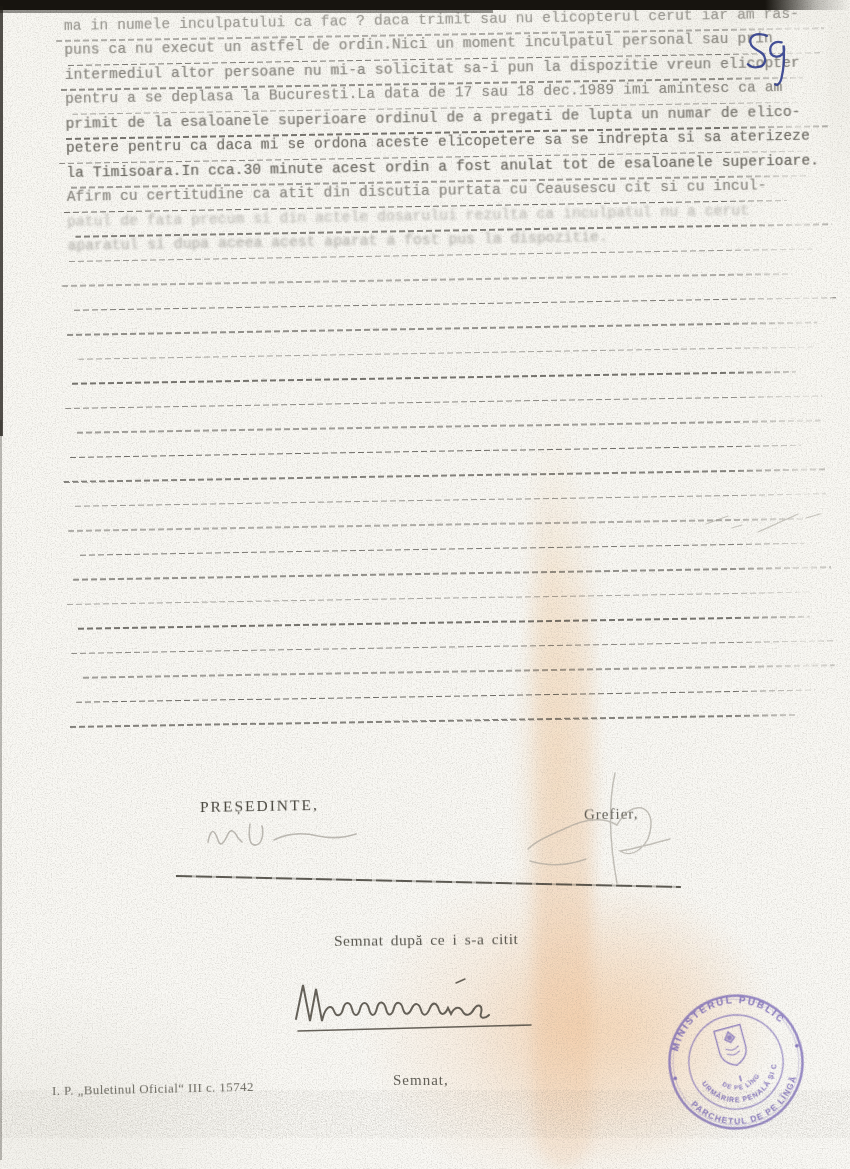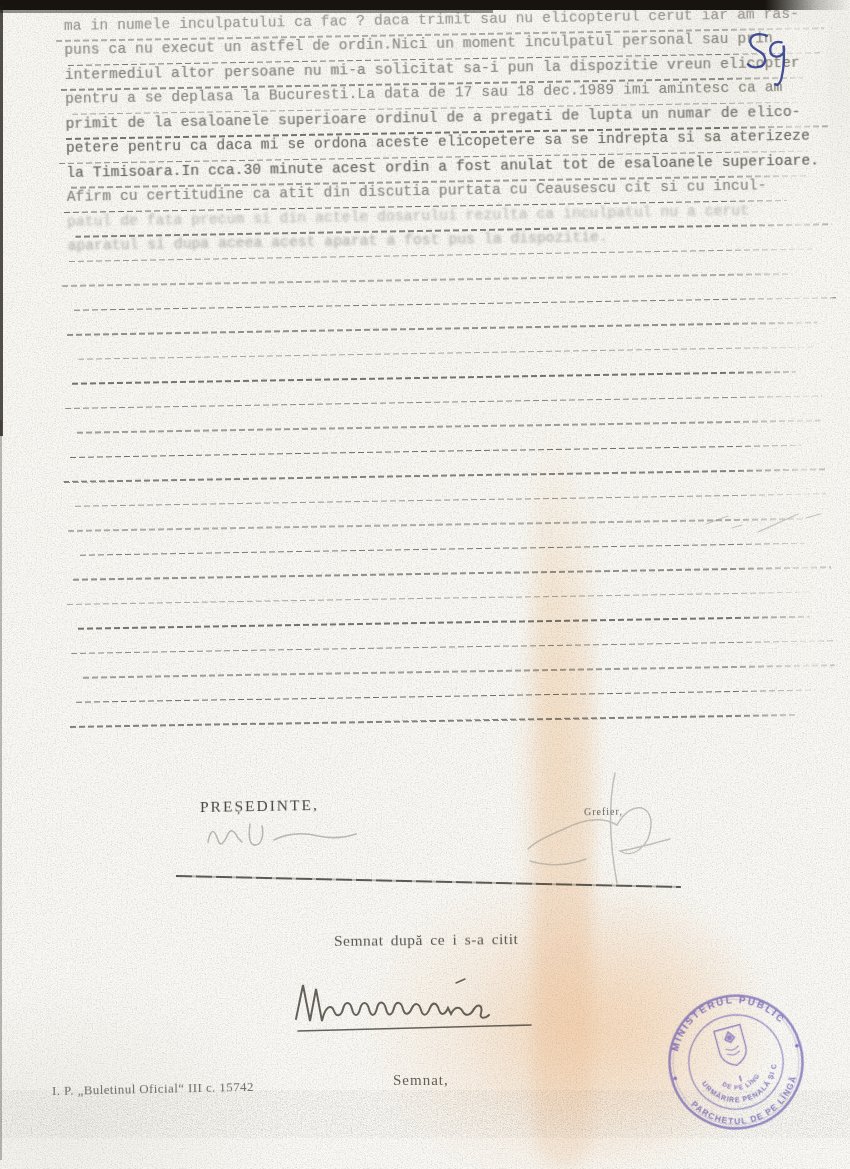--- a/index.html
+++ b/index.html
@@ -44,21 +44,21 @@
   .tline{height:24.45px;white-space:pre;text-shadow:0 0 1px rgba(69,66,58,.55);}
   .tline:nth-child(1){opacity:.5;}  .tline:nth-child(2){opacity:.58;}
   .tline:nth-child(3){opacity:.62;} .tline:nth-child(4){opacity:.58;}
   .tline:nth-child(5){opacity:.7;}  .tline:nth-child(6){opacity:.74;}
   .tline:nth-child(7){opacity:.78;} .tline:nth-child(8){opacity:.6;}
   .tline:nth-child(9){opacity:.3;filter:blur(1px);}
   .tline:nth-child(10){opacity:.36;filter:blur(.8px);}
 
   .label{position:absolute;color:#46443c;filter:blur(.35px);}
   .president{left:200px;top:797px;font-size:15.5px;letter-spacing:2px;transform:rotate(-1deg);}
-  .clerk{left:584px;top:806px;font-size:10px;letter-spacing:1px;transform:rotate(-1deg);opacity:.85;}
+  .clerk{left:584px;top:806px;font-size:15px;letter-spacing:1px;transform:rotate(-1deg);opacity:.85;}
   .attest{left:334px;top:931px;font-size:15.5px;letter-spacing:.5px;word-spacing:3px;transform:rotate(-0.6deg);opacity:.9;}
   .witness{left:393px;top:1072px;font-size:15px;letter-spacing:1px;opacity:.85;}
   .imprint{left:52px;top:1081px;font-size:13px;color:#5d5b52;letter-spacing:.4px;transform:rotate(-1.2deg);opacity:.9;}
 
   .divider{position:absolute;left:176px;top:875px;width:505px;height:1.8px;
     background:repeating-linear-gradient(90deg,#3e3b33 0 16px,rgba(62,59,51,.4) 16px 20px);
     transform:rotate(1.25deg);transform-origin:left center;opacity:.85;}
 
   .svgabs{position:absolute;}
   .noise{position:absolute;left:0;top:0;pointer-events:none;}

